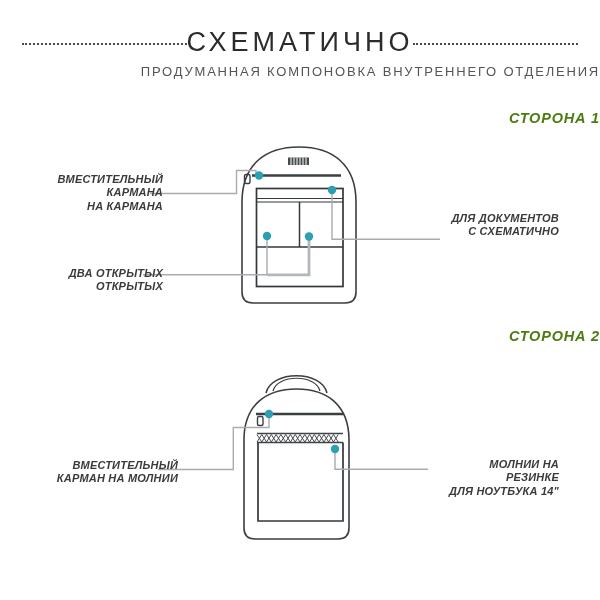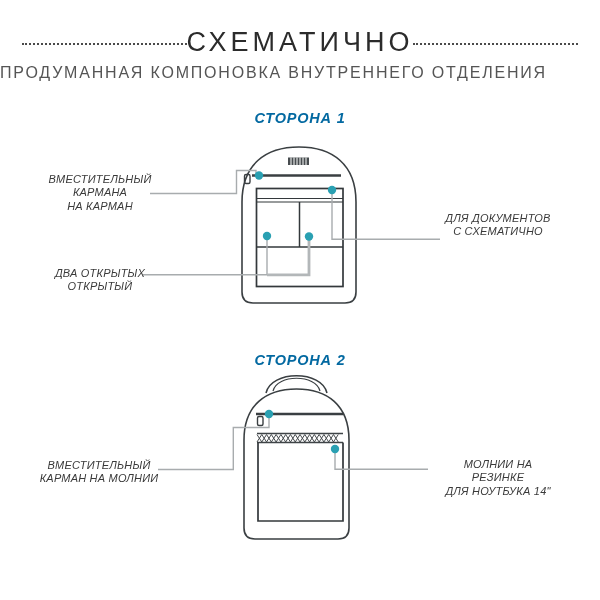--- a/index.html
+++ b/index.html
@@ -21,60 +21,60 @@
     font-weight: 300;
     letter-spacing: 4px;
     color: #2b2b2b;
   }
   .dotline {
     top: 43px;
     border-top: 2px dotted #4a4a4a;
     height: 0;
   }
   .subtitle {
-    left: 0; right: 7px; top: 64px;
-    text-align: left;
-    font-size: 16px;
+    left: 0; right: 0; top: 64px;
+    text-align: right;
+    font-size: 13px;
     letter-spacing: 1.8px;
     color: #555555;
     font-weight: 400;
   }
   .side-title {
     left: 0; right: 0;
-    text-align: center;
+    text-align: right;
     font-style: italic;
     font-weight: 700;
     font-size: 14.5px;
     letter-spacing: 0.8px;
-    color: #0369a1;
+    color: #4d7c0f;
   }
   .callout-label {
     font-style: italic;
     font-size: 11px;
     line-height: 13.4px;
     letter-spacing: 0.2px;
     color: #3a3a3a;
-    text-align: center;
-    font-weight: 400;
+    text-align: right;
+    font-weight: 700;
   }
   .callout-label span { display: block; }
   svg.linework { left: 0; top: 0; }
 </style>
 </head>
 <body>
 
 <div class="stage">
 
   <div class="abs dotline" style="left:22px; width:165px;"></div>
   <div class="abs dotline" style="left:413px; width:165px;"></div>
   <div class="abs title">СХЕМАТИЧНО</div>
   <div class="abs subtitle">ПРОДУМАННАЯ КОМПОНОВКА ВНУТРЕННЕГО ОТДЕЛЕНИЯ</div>
 
   <div class="abs side-title" style="top:110px;">СТОРОНА 1</div>
-  <div class="abs side-title" style="top:352px;">СТОРОНА 2</div>
+  <div class="abs side-title" style="top:328px;">СТОРОНА 2</div>
 
   <svg class="abs linework" width="600" height="600" viewBox="0 0 600 600">
 
     <path d="M 242,292 L 242,202 C 242,164 266,147 299,147 C 332,147 356,164 356,202 L 356,292 Q 356,303 345,303 L 253,303 Q 242,303 242,292 Z" fill="none" stroke="#3a3f42" stroke-width="1.6"></path>
 
     <g>
       <rect x="288" y="157.5" width="21" height="7.5" fill="#474c4f"></rect>
       <path d="M291,157.5 V165 M294,157.5 V165 M297,157.5 V165 M300,157.5 V165 M303,157.5 V165 M306,157.5 V165" stroke="#ffffff" stroke-width="1"></path>
     </g>
 
@@ -117,26 +117,26 @@
     <path d="M269,414 L269,427.5 L233.3,427.5 L233.3,469.5 L158,469.5" fill="none" stroke="#a8acae" stroke-width="1.4"></path>
     <path d="M335,449 L335,469.3 L428,469.3" fill="none" stroke="#a8acae" stroke-width="1.4"></path>
 
     <circle cx="269" cy="414" r="4.2" fill="#2aa0b2"></circle>
     <circle cx="335" cy="449" r="4.2" fill="#2aa0b2"></circle>
   </svg>
 
   <div class="abs callout-label" style="left:37px; top:173px; width:126px;">
     <span>ВМЕСТИТЕЛЬНЫЙ</span>
     <span>КАРМАНА</span>
-    <span>НА КАРМАН</span>
+    <span>НА КАРМАНА</span>
   </div>
 
   <div class="abs callout-label" style="left:37px; top:266.5px; width:126px;">
     <span>ДВА ОТКРЫТЫХ</span>
-    <span>ОТКРЫТЫЙ</span>
+    <span>ОТКРЫТЫХ</span>
   </div>
 
   <div class="abs callout-label" style="left:437px; top:212px; width:122px;">
     <span>ДЛЯ ДОКУМЕНТОВ</span>
     <span>С СХЕМАТИЧНО</span>
   </div>
 
   <div class="abs callout-label" style="left:20px; top:459px; width:158px;">
     <span>ВМЕСТИТЕЛЬНЫЙ</span>
     <span>КАРМАН НА МОЛНИИ</span>

